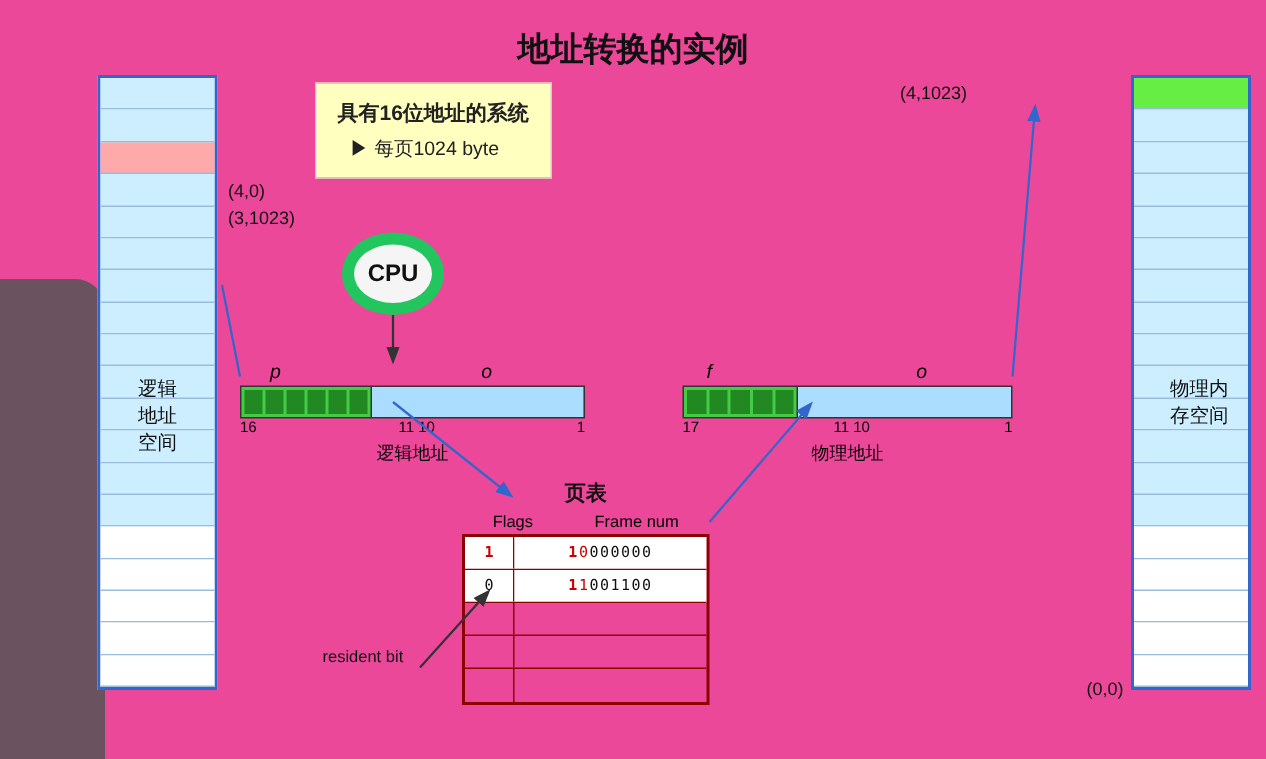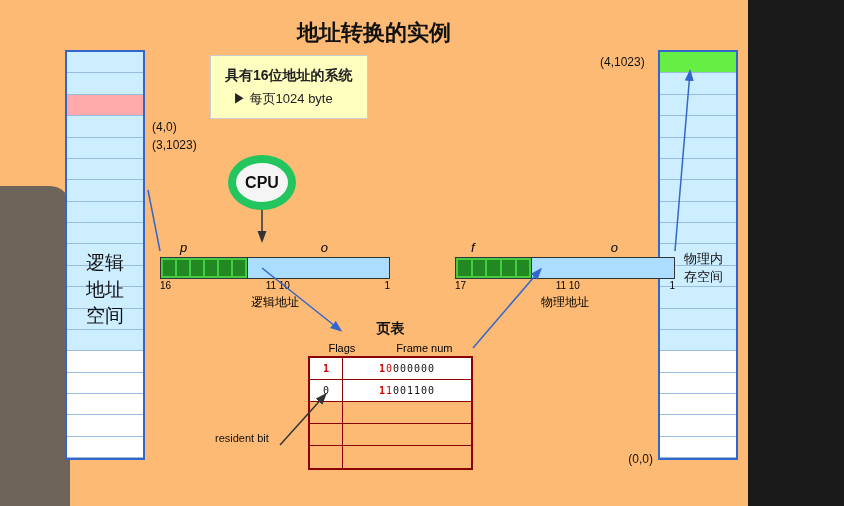--- a/index.html
+++ b/index.html
@@ -5,23 +5,23 @@
     * { margin: 0; padding: 0; box-sizing: border-box; }
     body {
       width: 844px;
       height: 506px;
       background: #1a1a1a;
       overflow: hidden;
       font-family: 'SimSun', 'Microsoft YaHei', sans-serif;
       position: relative;
     }
     #slide {
-      width: 748px;
+      width: 844px;
       height: 506px;
-      background: #fdba74;
+      background: #ec4899;
       position: relative;
       overflow: hidden;
     }
     
     .person-silhouette {
       position: absolute;
       left: 0;
       bottom: 0;
       width: 70px;
       height: 320px;
@@ -103,21 +103,21 @@
       background: #66ee44;
     }
     .physical-space .row.white {
       background: #ffffff;
     }
     
     .logical-label {
       position: absolute;
       left: 75px;
       top: 250px;
-      font-size: 19px;
+      font-size: 13px;
       color: #111;
       text-align: center;
       width: 60px;
       line-height: 1.4;
     }
     .physical-label {
       position: absolute;
       right: 12px;
       top: 250px;
       font-size: 13px;

